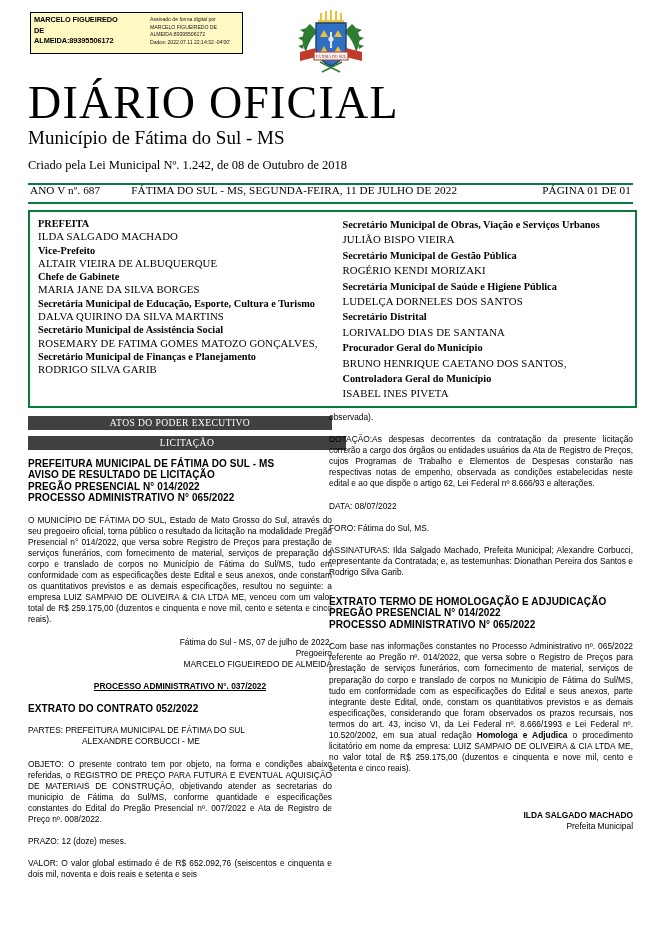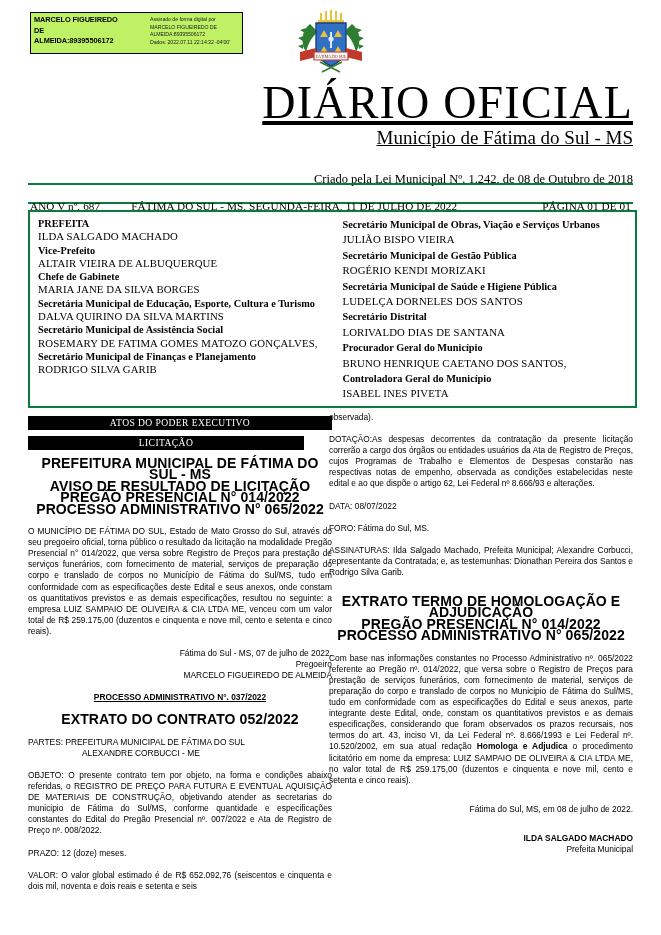--- a/index.html
+++ b/index.html
@@ -7,48 +7,48 @@
     width:661px;height:935px;
     font-family:"Liberation Serif", serif;
     color:#000;overflow:hidden;position:relative;
   }
   .page{width:661px;height:935px;position:relative;box-sizing:border-box;padding:0 28px;}
 
   
   .top{position:relative;height:175px;}
   .sigbox{
     position:absolute;left:2px;top:12px;width:213px;height:42px;
-    border:1px solid #000;display:flex;box-sizing:border-box;background:#bef264;
+    border:1px solid #000;display:flex;box-sizing:border-box;background:#fef9c3;
   }
   .sig-left{
     width:117px;padding:2px 2px 0 3px;box-sizing:border-box;
     font-family:"Liberation Sans", sans-serif;font-size:7.4px;font-weight:bold;
     line-height:10.6px;letter-spacing:-0.1px;
   }
   .sig-right{
     flex:1;padding:3px 1px 0 2px;box-sizing:border-box;
     font-family:"Liberation Sans", sans-serif;font-size:5.2px;
     line-height:7.6px;color:#1a1a1a;letter-spacing:-0.05px;
   }
   .crest{position:absolute;left:0;right:0;top:8px;display:flex;justify-content:center;}
   .crest svg{display:block;}
 
-  .masthead{position:absolute;left:0;right:0;top:78px;text-align:right;text-decoration:underline;}
+  .masthead{position:absolute;left:0;right:0;top:78px;text-align:left;}
   .title{
     font-family:"Liberation Serif", serif;font-size:46px;line-height:50px;
     letter-spacing:1.2px;font-weight:normal;
   }
   .subtitle{font-size:19px;line-height:24px;margin-top:-2px;}
-  .created{font-size:12.5px;line-height:18px;margin-top:20px;}
+  .created{font-size:12.5px;line-height:18px;margin-top:6px;}
 
   .rule-top{position:absolute;left:28px;right:28px;top:183px;height:2px;background:#0a7a3d;}
   .rule-bot{position:absolute;left:28px;right:28px;top:202px;height:2px;background:#0a7a3d;}
   .issueline{
     position:absolute;left:30px;right:30px;top:184px;height:28px;
-    display:flex;align-items:flex-end;font-size:11.2px;letter-spacing:0.1px;
+    display:flex;align-items:flex-start;font-size:11.2px;letter-spacing:0.1px;
   }
   .issue-ano{white-space:nowrap;}
   .issue-mid{margin-left:31px;white-space:nowrap;}
   .issue-page{margin-left:auto;white-space:nowrap;}
 
   
   .officials{
     position:absolute;left:28px;right:24px;top:210px;height:198px;
     border:2px solid #0a7a3d;box-sizing:border-box;
     display:flex;padding:5px 8px 0 8px;background:#fff;
@@ -56,45 +56,45 @@
   .off-col{width:50%;box-sizing:border-box;}
   .off-col.left{padding-right:10px;}
   .off-col.right{padding-left:10px;}
   .role{font-size:10.3px;font-weight:bold;line-height:13.3px;text-align:justify;}
   .name{font-size:10.8px;line-height:13.3px;letter-spacing:0.1px;}
   .off-col.right .role{line-height:15.4px;}
   .off-col.right .name{line-height:15.4px;}
 
   
   .banner{
-    background:#000000;color:#fff;text-align:center;
+    background:#404040;color:#fff;text-align:center;
     font-size:9.6px;letter-spacing:0.4px;line-height:12px;padding:1px 0;
   }
   .banner-exec{position:absolute;left:28px;top:416px;width:304px;}
-  .banner-lic{position:absolute;left:28px;top:436px;width:276px;}
+  .banner-lic{position:absolute;left:28px;top:436px;width:318px;}
 
   
   .cols{position:absolute;left:28px;right:28px;top:412px;bottom:6px;}
   .col{position:absolute;top:0;bottom:0;width:304px;}
   .col.left{left:0;}
   .col.right{right:0;}
   .body{
     font-family:"Liberation Sans", sans-serif;
     font-size:8.4px;line-height:11.1px;text-align:justify;
   }
   .col.left .body{padding-top:46px;}
   .ctr{text-align:center;}
   .rgt{text-align:right;}
   .b{font-weight:bold;}
   .u{text-decoration:underline;}
   .sp{height:11px;}
   .sp-s{height:7px;}
   .head-blk{
     font-family:"Liberation Sans", sans-serif;font-weight:bold;
-    font-size:14px;line-height:11.4px;text-align:center;letter-spacing:0.1px;
+    font-size:10px;line-height:11.4px;text-align:left;letter-spacing:0.1px;
   }
   .indent-hang{padding-left:54px;}
 </style>
 </head>
 <body>
 
 <div class="page">
 
   <div class="top">
 
@@ -272,21 +272,20 @@
           <div>EXTRATO TERMO DE HOMOLOGAÇÃO E ADJUDICAÇÃO</div>
           <div>PREGÃO PRESENCIAL N° 014/2022</div>
           <div>PROCESSO ADMINISTRATIVO N° 065/2022</div>
         </div>
 
         <div class="sp"></div>
         <div><span>Com base nas informações constantes no Processo Administrativo nº. 065/2022 referente ao Pregão nº. 014/2022, que versa sobre o Registro de Preços para prestação de serviços funerários, com fornecimento de material, serviços de preparação do corpo e translado de corpos no Municipio de Fátima do Sul/MS, tudo em conformidade com as especificações do Edital e seus anexos, parte integrante deste Edital, onde, constam os quantitativos previstos e as demais especificações, considerando que foram observados os prazos recursais, nos termos do art. 43, inciso VI, da Lei Federal nº. 8.666/1993 e Lei Federal nº. 10.520/2002, em sua atual redação </span><span class="b">Homologa e Adjudica</span><span> o procedimento licitatório em nome da empresa: LUIZ SAMPAIO DE OLIVEIRA &amp; CIA LTDA ME, no valor total de R$ 259.175,00 (duzentos e cinquenta e nove mil, cento e setenta e cinco reais).</span></div>
 
         <div class="sp"></div>
         <div class="sp-s"></div>
-        <div class="rgt">Fátima do Sul, MS, em 08 de julho de 2022.</div>
 
         <div class="sp"></div>
         <div class="sp-s"></div>
         <div class="rgt b">ILDA SALGADO MACHADO</div>
         <div class="rgt">Prefeita Municipal</div>
       </div>
     </div>
 
   </div>
 </div>

